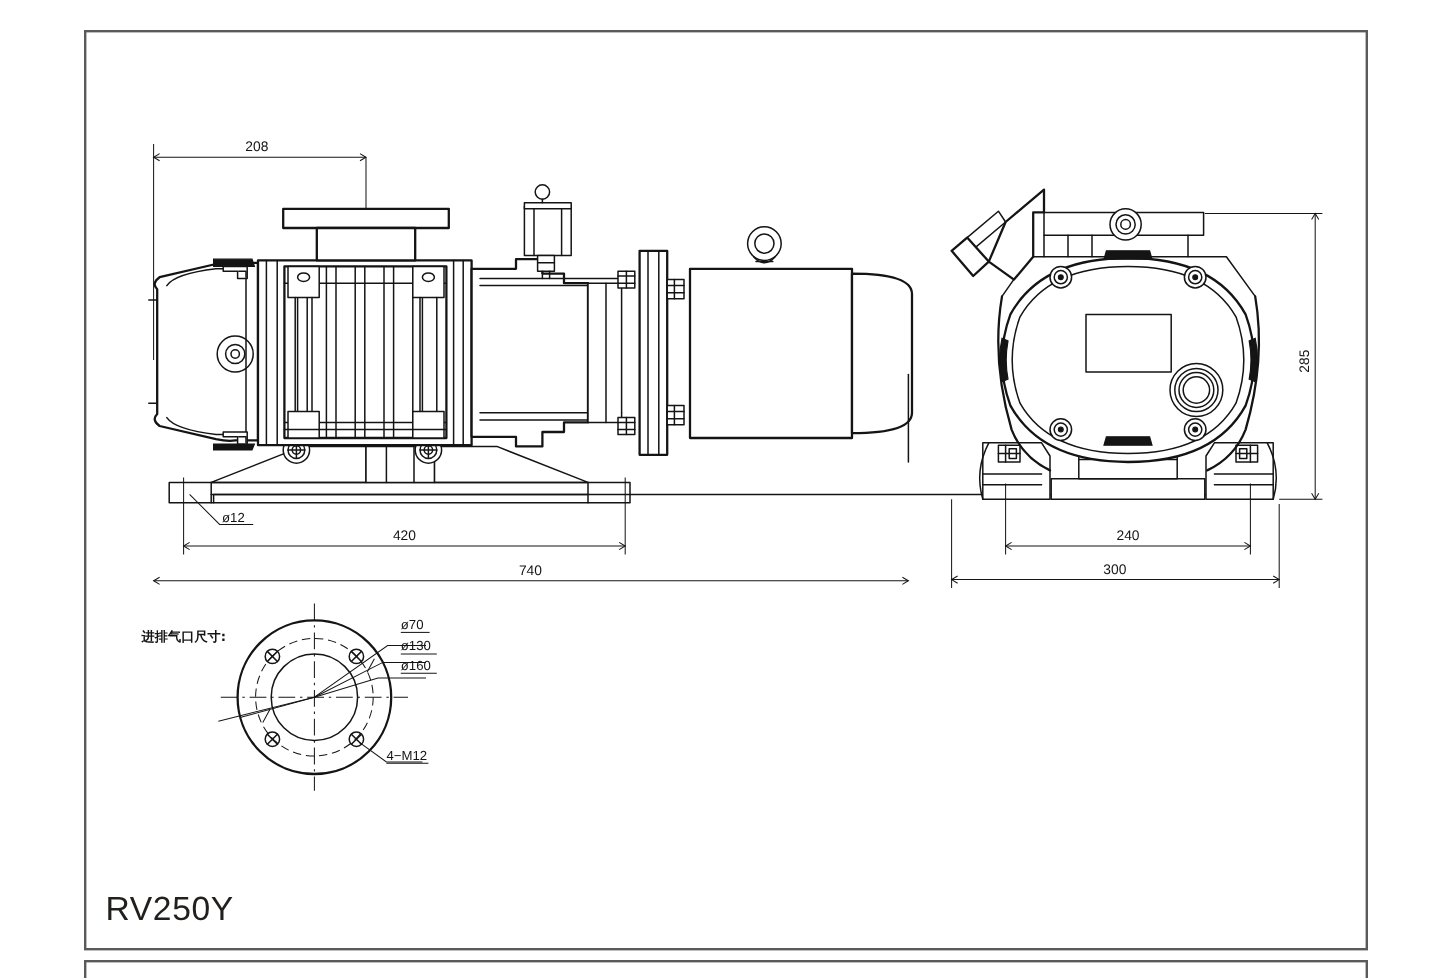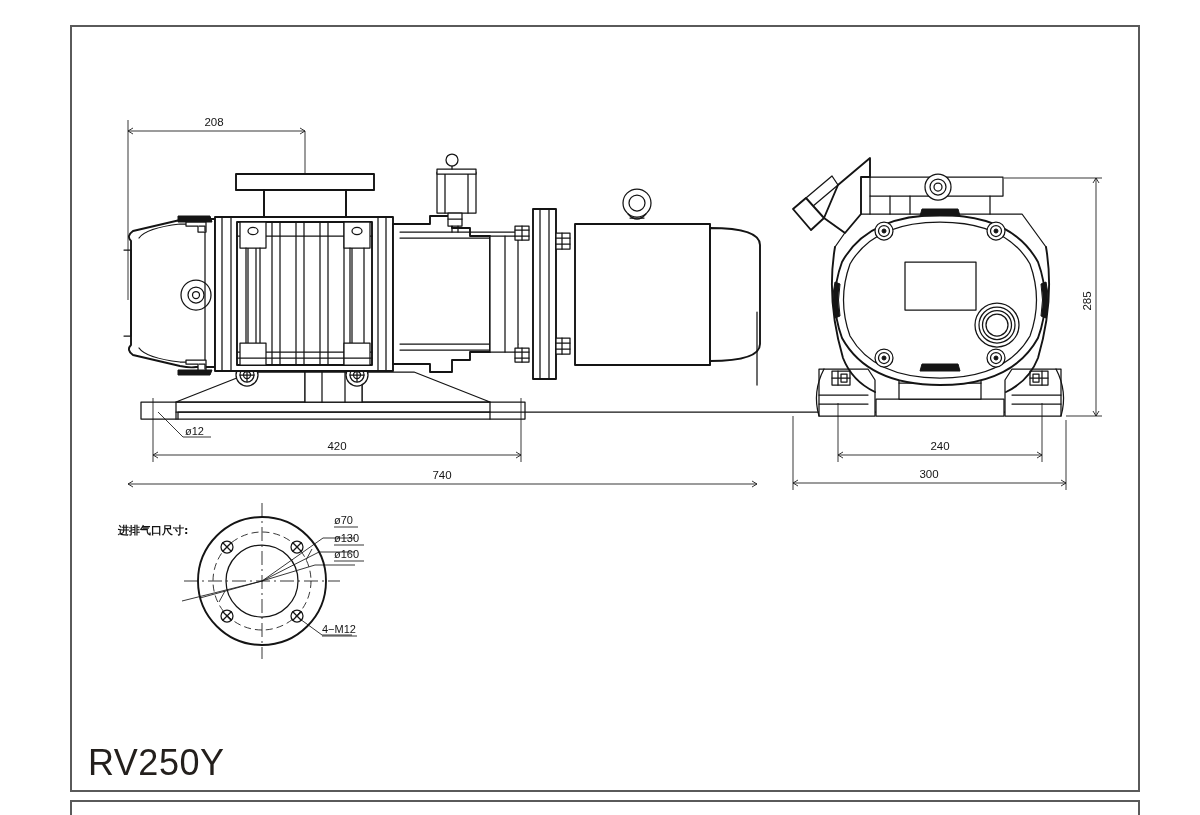--- a/index.html
+++ b/index.html
@@ -2,21 +2,21 @@
 <html><head>
 <meta charset="utf-8">
 <style>
   html,body{margin:0;padding:0;background:#ffffff;}
   body{width:1200px;height:815px;overflow:hidden;
        font-family:"Liberation Sans","DejaVu Sans",sans-serif;}
   #sheet{position:relative;width:980px;height:815px;background:#fff;}
   .frame{position:absolute;border:2px solid #5a5a5a;background:transparent;}
   #frame-main{left:70px;top:25px;width:1066px;height:763px;}
   #frame-sub{left:70px;top:800px;width:1066px;height:40px;}
-  #model-label{position:absolute;left:88px;top:742px;font-size:36px;
+  #model-label{position:absolute;left:88px;top:742px;font-size:28px;
       color:#231f1c;letter-spacing:.5px;font-family:"Liberation Sans",sans-serif;}
   svg{position:absolute;left:0;top:0;width:1200px;height:815px;overflow:visible;}
   .ln{fill:none;stroke:#141414;stroke-width:1.25;stroke-linejoin:round;stroke-linecap:round;}
   .lnT{fill:none;stroke:#141414;stroke-width:1.9;stroke-linejoin:round;stroke-linecap:round;}
   .dim{fill:none;stroke:#141414;stroke-width:0.85;}
   .ctr{fill:none;stroke:#141414;stroke-width:0.85;stroke-dasharray:14 4 2 4;}
   .hid{fill:none;stroke:#141414;stroke-width:0.85;stroke-dasharray:7 4;}
   .wh{fill:#ffffff;stroke:#141414;stroke-width:1.25;stroke-linejoin:round;}
   .whT{fill:#ffffff;stroke:#141414;stroke-width:1.9;stroke-linejoin:round;}
   .dk{fill:#141414;stroke:#141414;stroke-width:1;}

